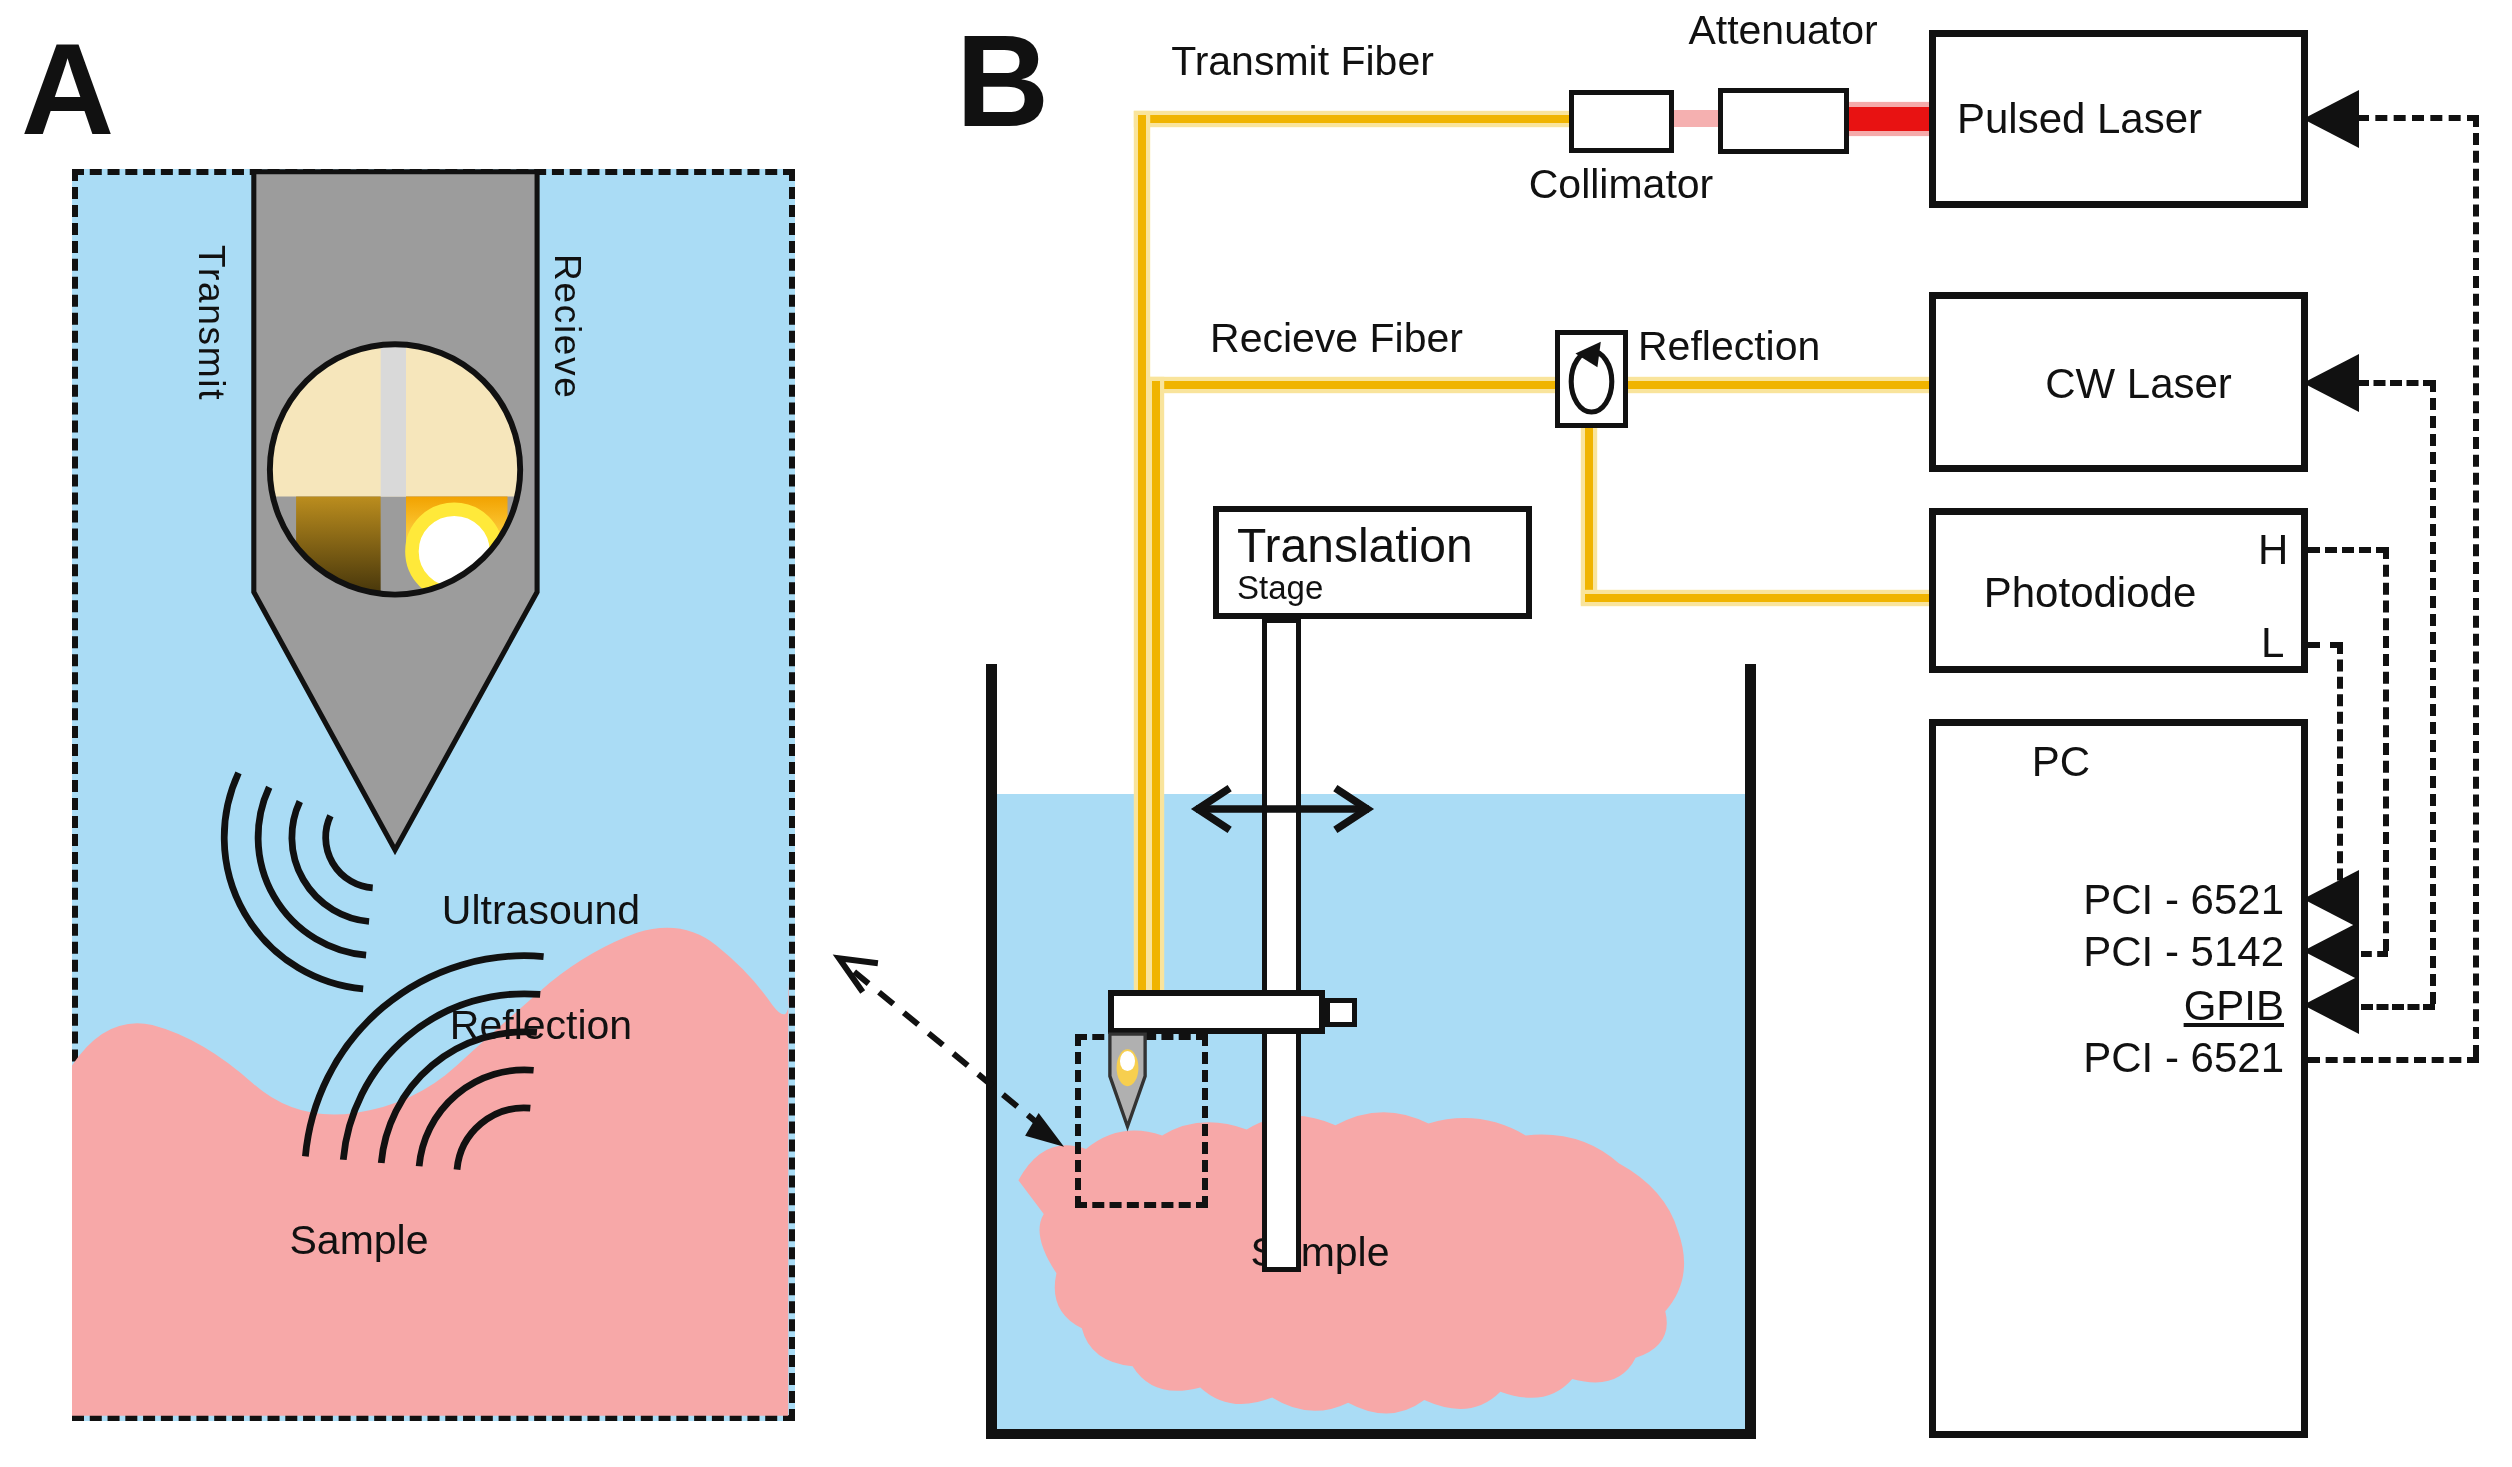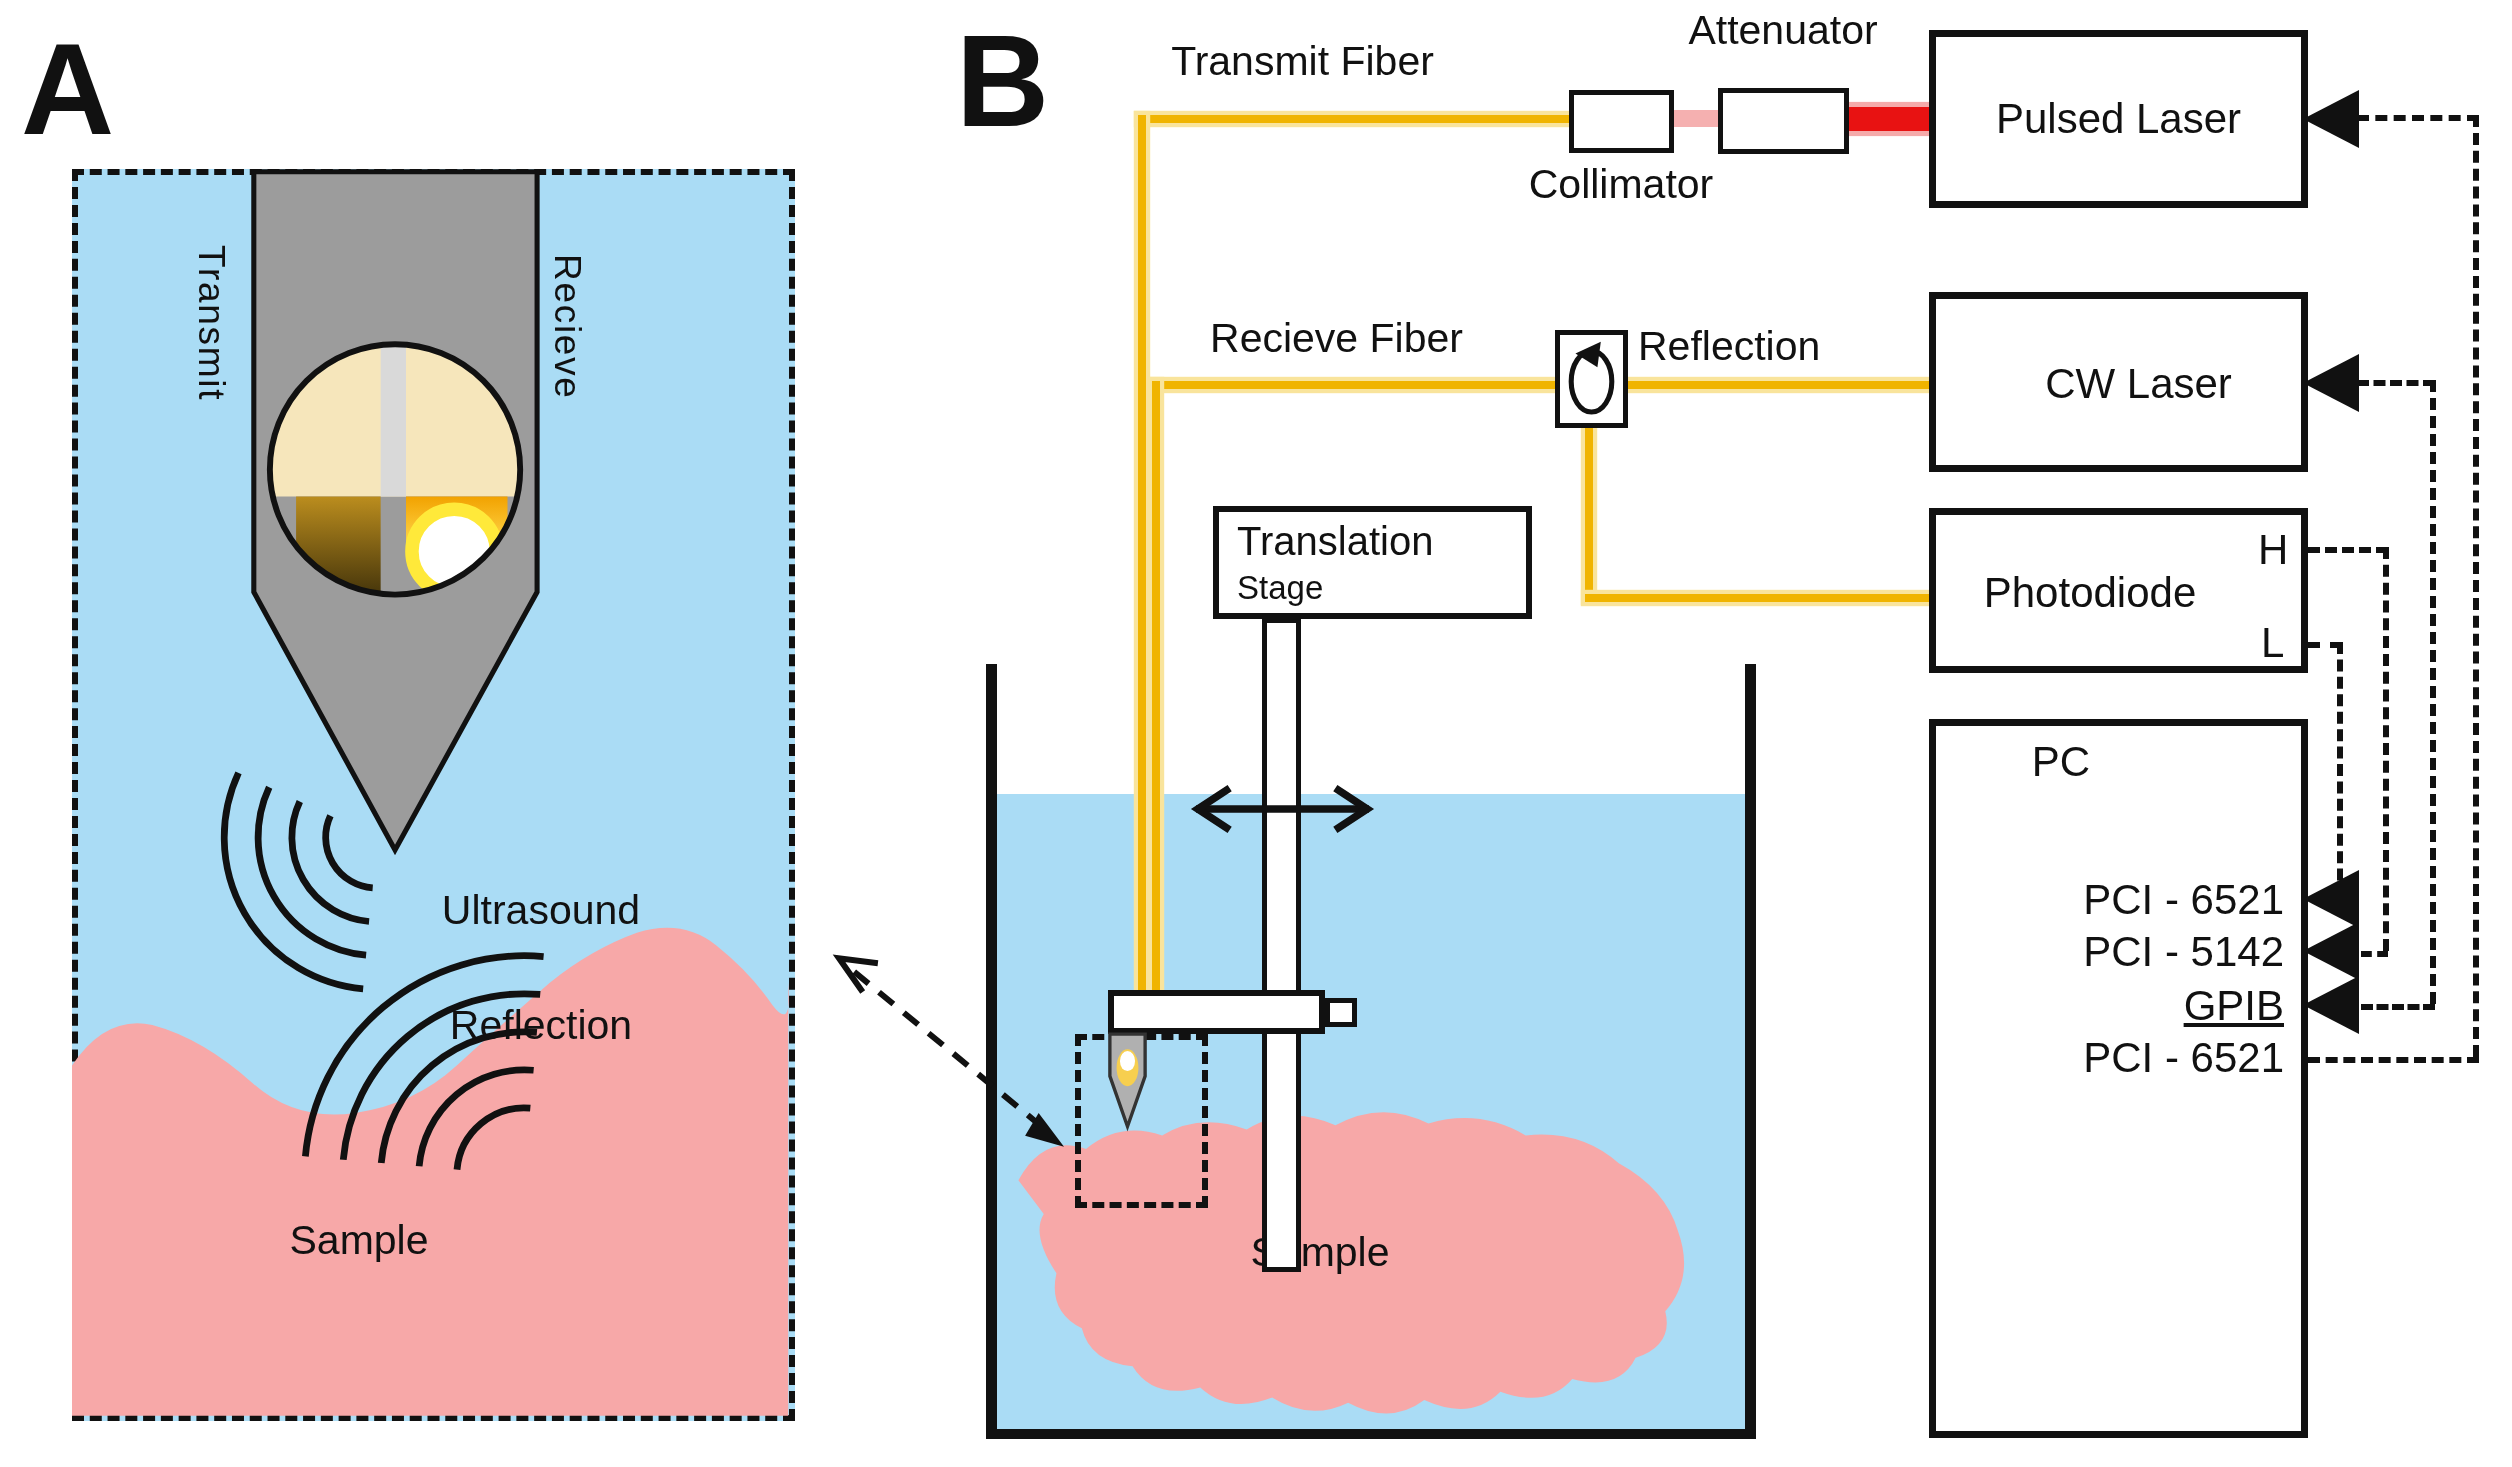--- a/index.html
+++ b/index.html
@@ -98,21 +98,21 @@
 
 <div class="abs" style="left:1075px;top:1034px;width:133px;height:174px;border:6px dashed #111;box-sizing:border-box;"></div>
 
 <svg class="abs" style="left:795px;top:931px;" width="423" height="271" viewBox="0 0 500 320">
   <line x1="70" y1="48" x2="300" y2="238" stroke="#111" stroke-width="7" stroke-dasharray="22 16"></line>
   <path d="M98,38 L52,32 L80,72" fill="none" stroke="#111" stroke-width="7"></path>
   <polygon points="318,255 288,215 272,242" fill="#111"></polygon>
 </svg>
 
 <div class="box" style="left:1213px;top:506px;width:319px;height:113px;border-width:6.8px;"></div>
-<div class="abs lbl" style="left:1237px;top:518px;font-size:40px;">Translation</div>
+<div class="abs lbl" style="left:1237px;top:518px;font-size:48px;">Translation</div>
 <div class="abs lbl" style="left:1237px;top:569px;font-size:33px;">Stage</div>
 
 <div class="abs" style="left:1262px;top:618px;width:39px;height:654px;background:#fff;border:5.1px solid #111;box-sizing:border-box;"></div>
 
 <svg class="abs" style="left:1185px;top:783px;" width="195" height="52" viewBox="0 0 230 62">
   <line x1="12" y1="31" x2="218" y2="31" stroke="#111" stroke-width="9"></line>
   <path d="M52,6 L14,31 L52,56" fill="none" stroke="#111" stroke-width="9"></path>
   <path d="M178,6 L216,31 L178,56" fill="none" stroke="#111" stroke-width="9"></path>
 </svg>
 
@@ -143,21 +143,21 @@
 <div class="abs lbl lbl-c" style="left:1494px;top:161px;width:254px;">Collimator</div>
 
 <div class="box" style="left:1555px;top:330px;width:73px;height:98px;border-width:5.1px;"></div>
 <svg class="abs" style="left:1560px;top:335px;" width="63" height="88" viewBox="0 0 74 104">
   <ellipse cx="37" cy="55" rx="24" ry="36" fill="none" stroke="#111" stroke-width="6"></ellipse>
   <polygon points="18,22 48,8 44,38" fill="#111"></polygon>
 </svg>
 <div class="abs lbl" style="left:1638px;top:323px;">Reflection</div>
 
 <div class="box" style="left:1929px;top:30px;width:379px;height:178px;border-width:7.6px;"></div>
-<div class="boxlabel" style="left:1929px;top:95px;width:379px;">Pulsed Laser</div>
+<div class="boxlabel" style="left:1890px;top:95px;width:379px;">Pulsed Laser</div>
 
 <div class="box" style="left:1929px;top:292px;width:379px;height:180px;border-width:7.6px;"></div>
 <div class="boxlabel" style="left:1929px;top:360px;width:379px;padding-left:20px;">CW Laser</div>
 
 <div class="box" style="left:1929px;top:508px;width:379px;height:165px;border-width:7.6px;"></div>
 <div class="boxlabel" style="left:1929px;top:569px;width:322px;">Photodiode</div>
 <div class="abs lbl" style="left:2258px;top:526px;font-size:42px;">H</div>
 <div class="abs lbl" style="left:2261px;top:619px;font-size:42px;">L</div>
 
 <div class="box" style="left:1929px;top:719px;width:379px;height:719px;border-width:7.6px;"></div>

